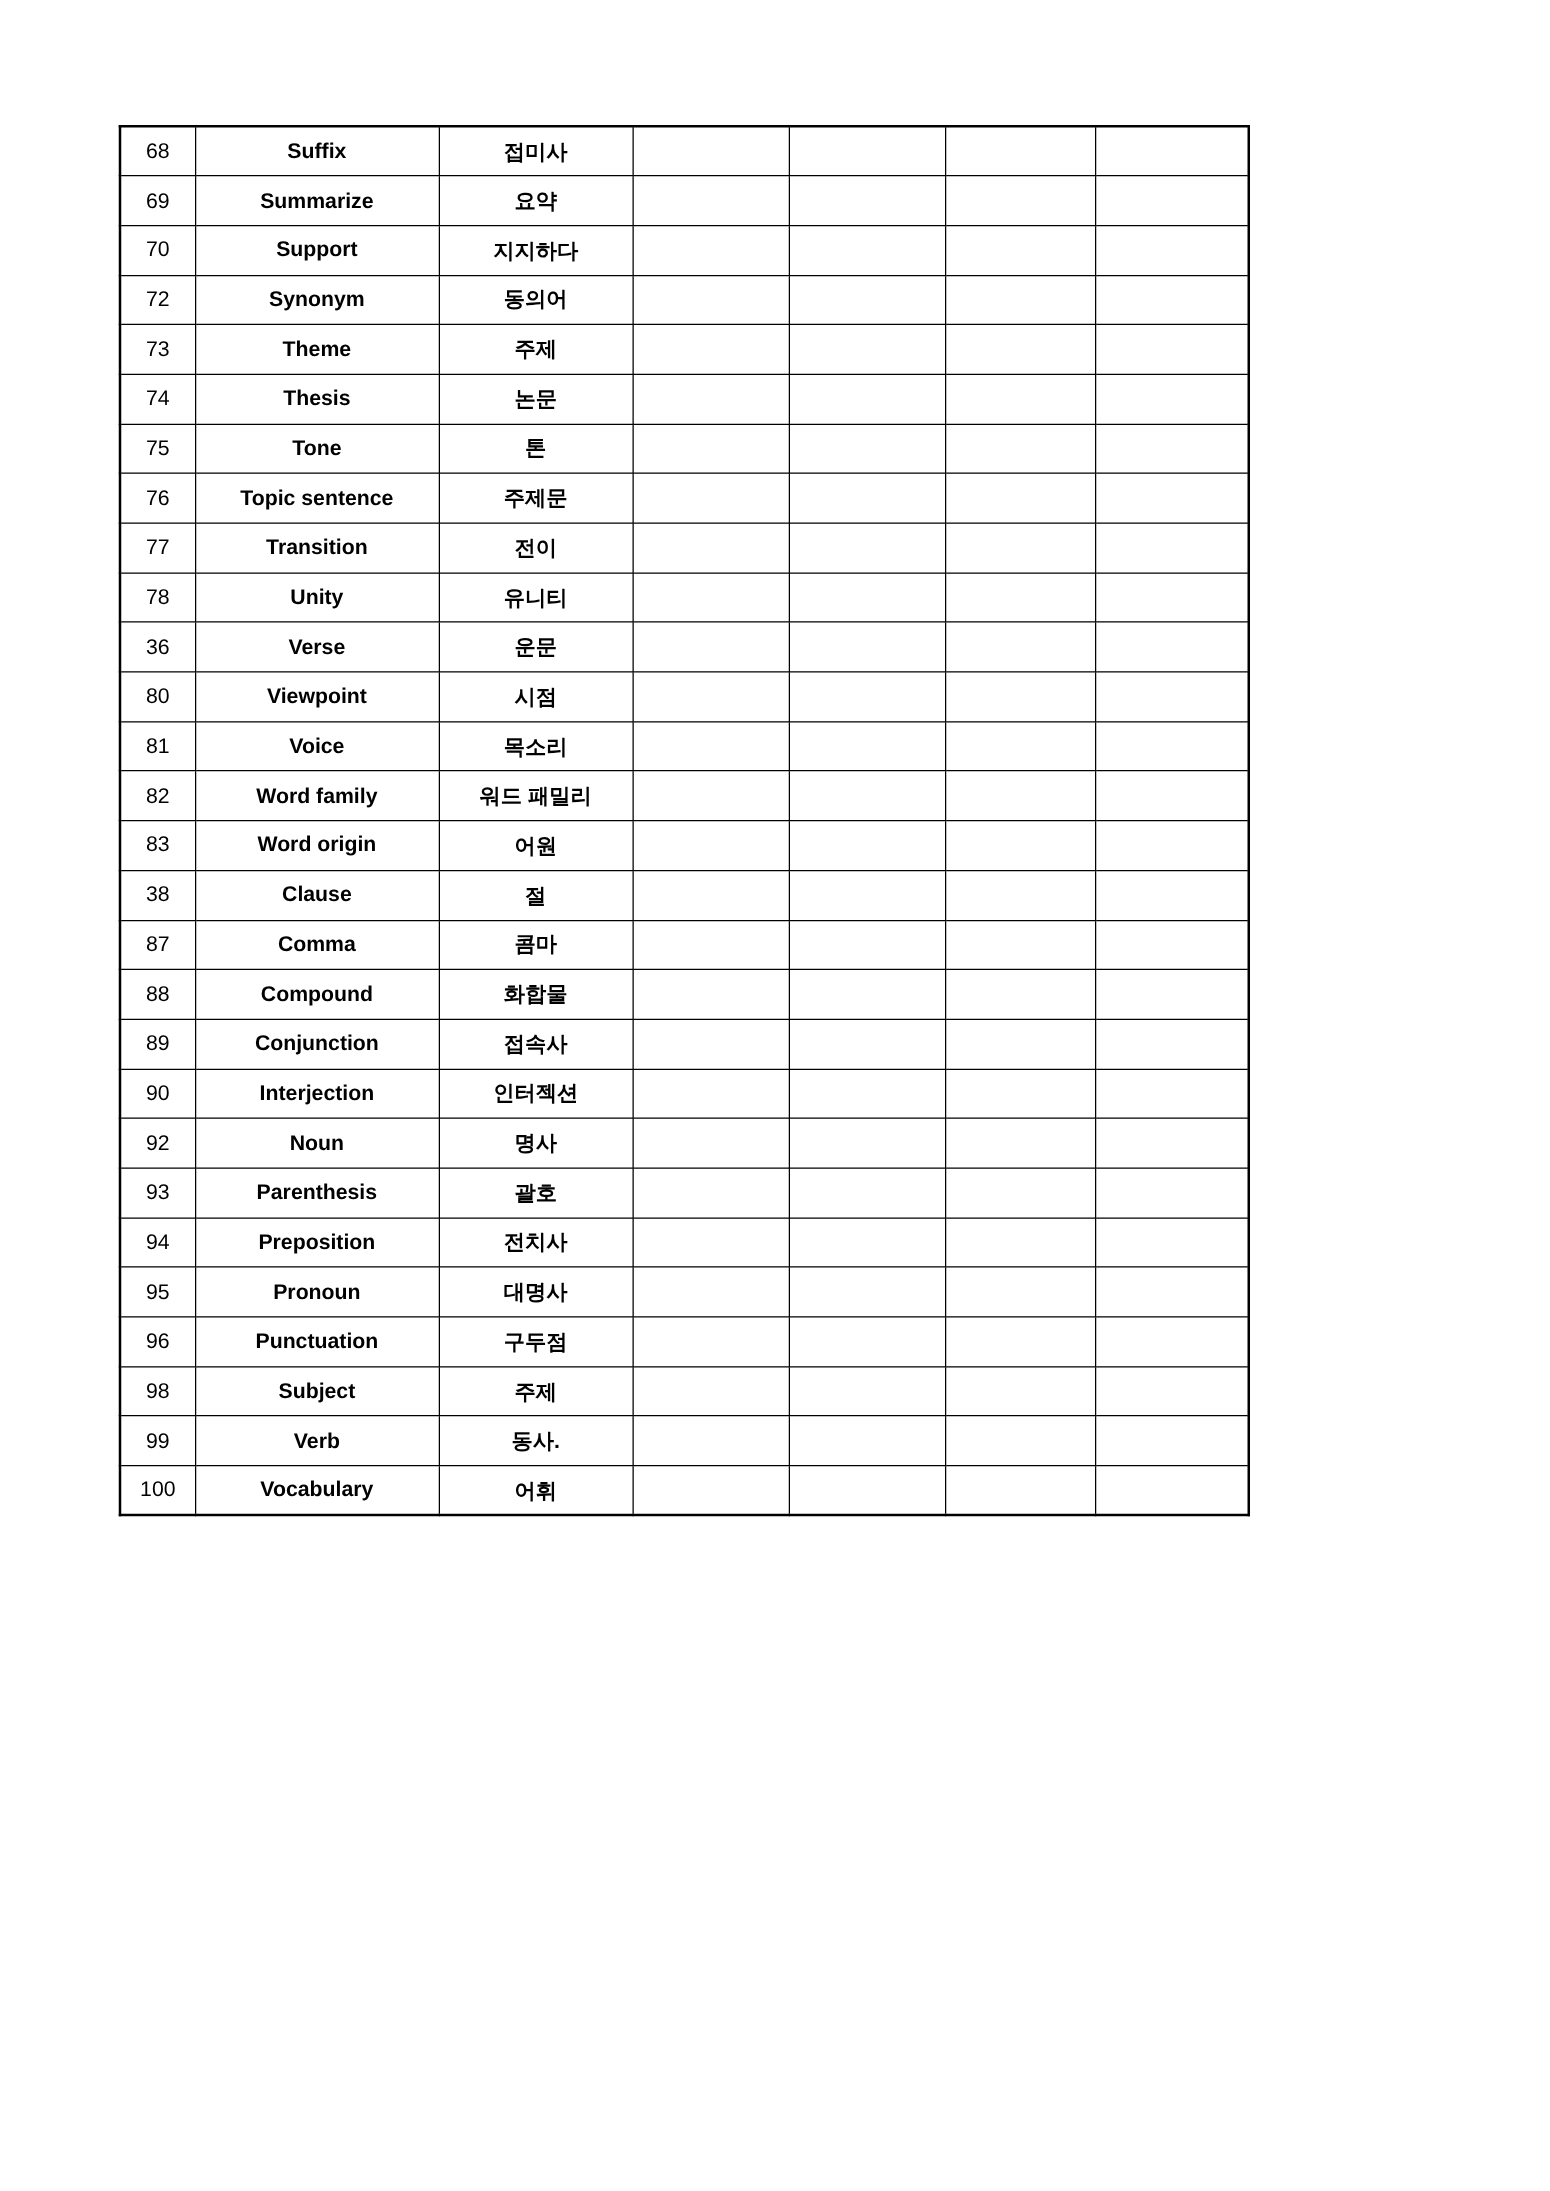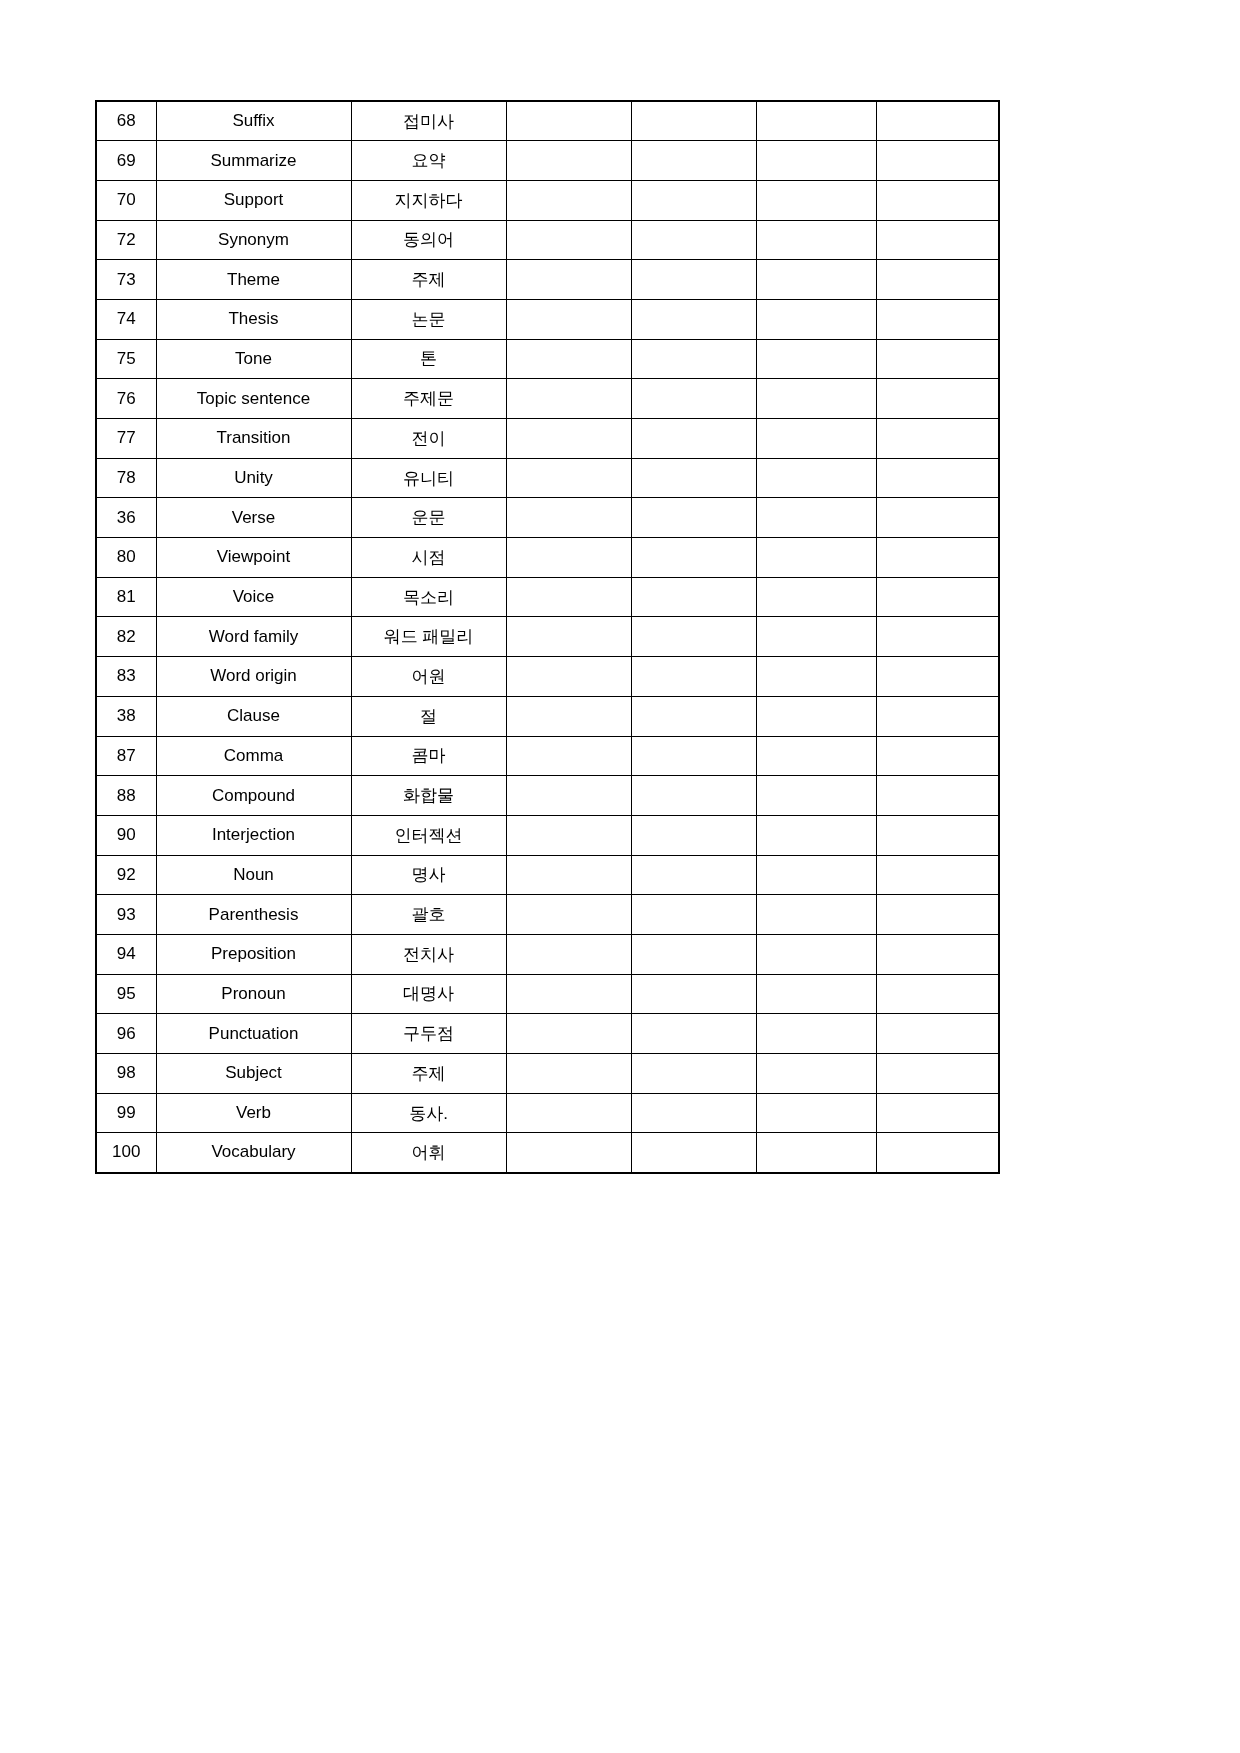--- a/index.html
+++ b/index.html
@@ -34,25 +34,25 @@
     vertical-align: middle;
     font-size: 17px;
     overflow: hidden;
     white-space: nowrap;
   }
   td.num {
     font-weight: 400;
     font-size: 17px;
   }
   td.eng {
-    font-weight: 400;
+    font-weight: 700;
     font-size: 17px;
   }
   td.kor {
-    font-weight: 400;
+    font-weight: 700;
     font-size: 17px;
   }
   td.blank { }
 </style>
 </head>
 <body>
 
 <div class="page">
   <table class="vocab">
     <colgroup>
@@ -221,20 +221,29 @@
         <tr>
           <td class="num">88</td>
           <td class="eng">Compound</td>
           <td class="kor">화합물</td>
           <td class="blank"></td>
           <td class="blank"></td>
           <td class="blank"></td>
           <td class="blank"></td>
         </tr>
         <tr>
+          <td class="num">89</td>
+          <td class="eng">Conjunction</td>
+          <td class="kor">접속사</td>
+          <td class="blank"></td>
+          <td class="blank"></td>
+          <td class="blank"></td>
+          <td class="blank"></td>
+        </tr>
+        <tr>
           <td class="num">90</td>
           <td class="eng">Interjection</td>
           <td class="kor">인터젝션</td>
           <td class="blank"></td>
           <td class="blank"></td>
           <td class="blank"></td>
           <td class="blank"></td>
         </tr>
         <tr>
           <td class="num">92</td>

